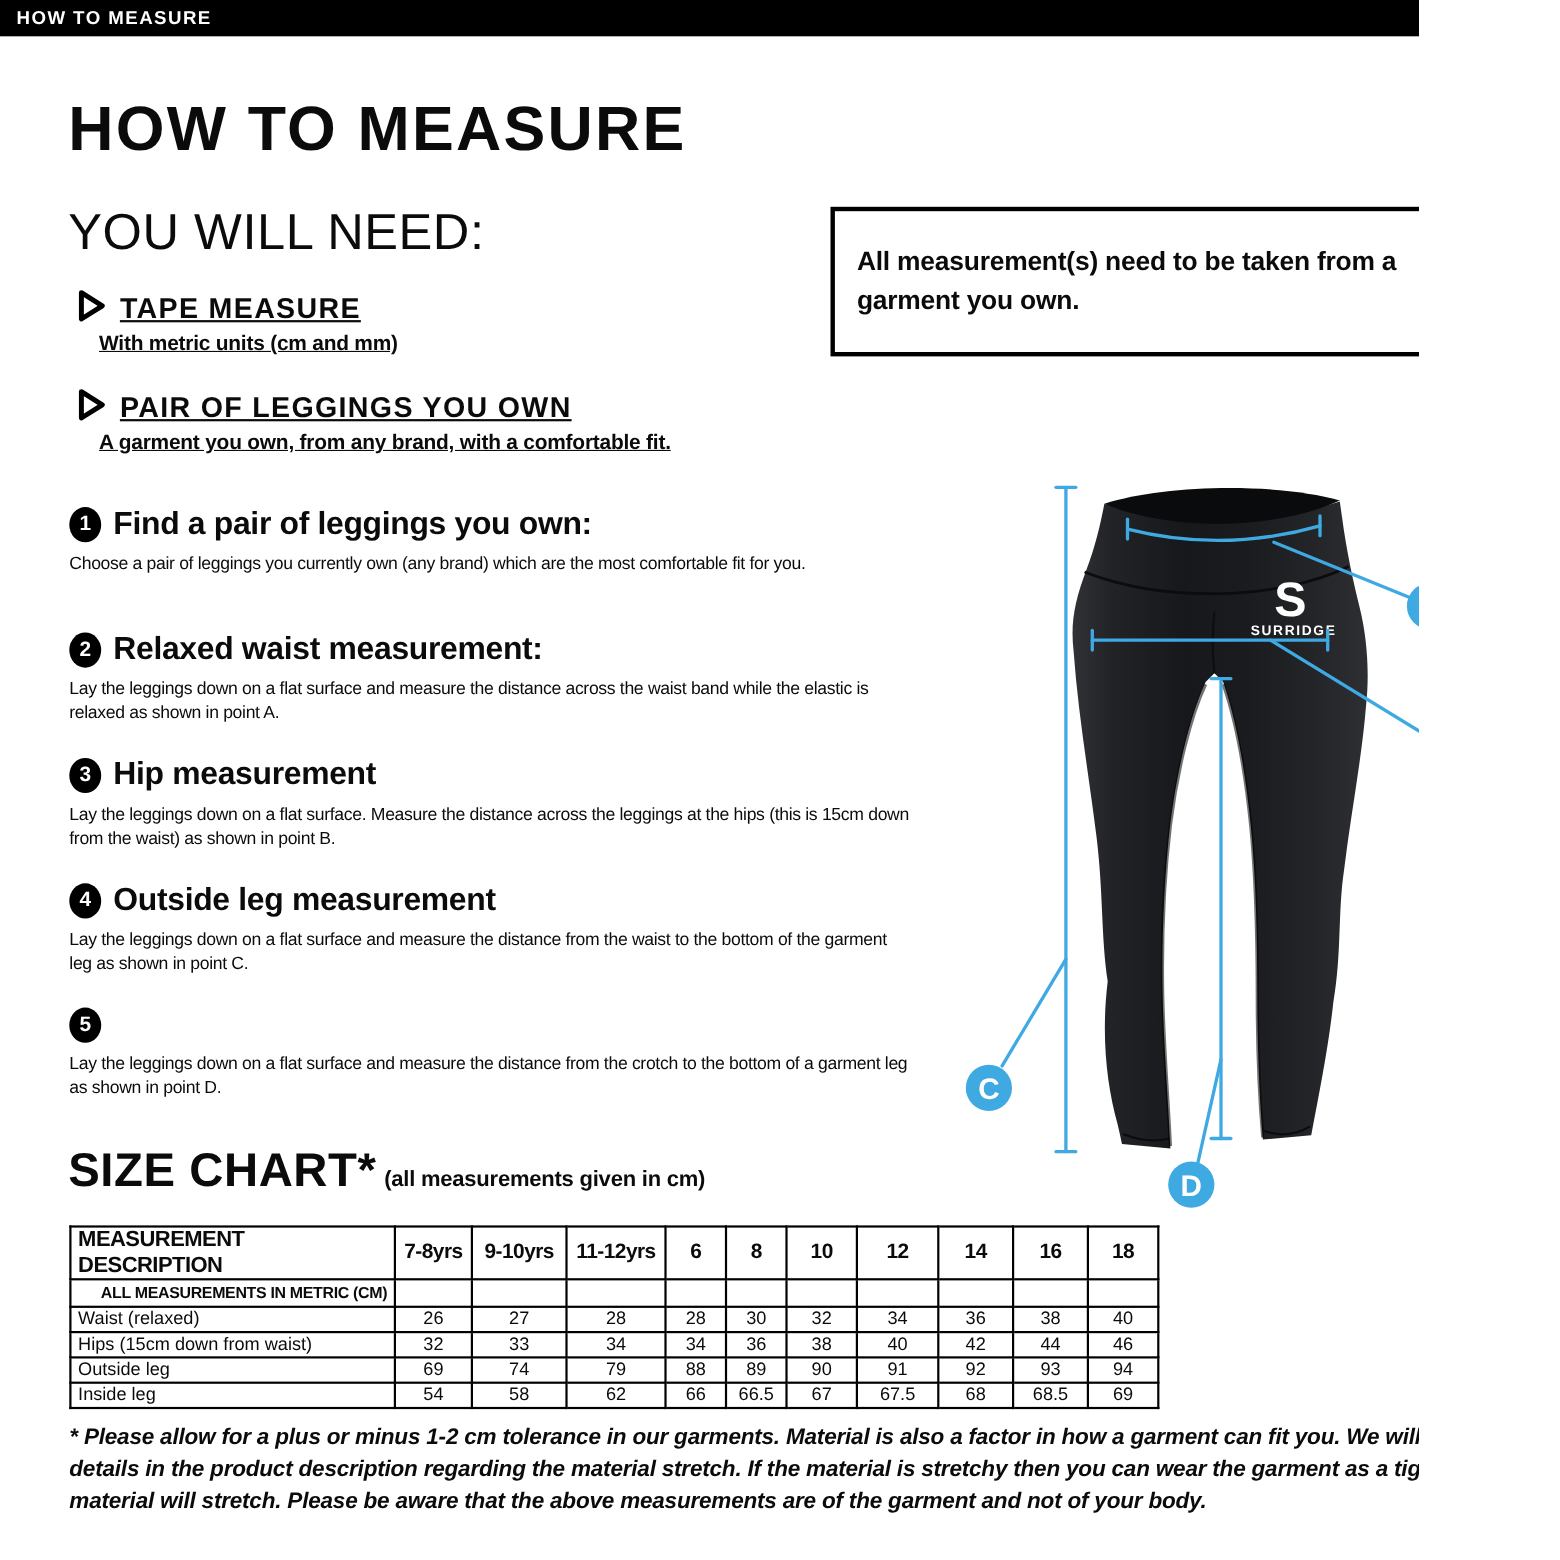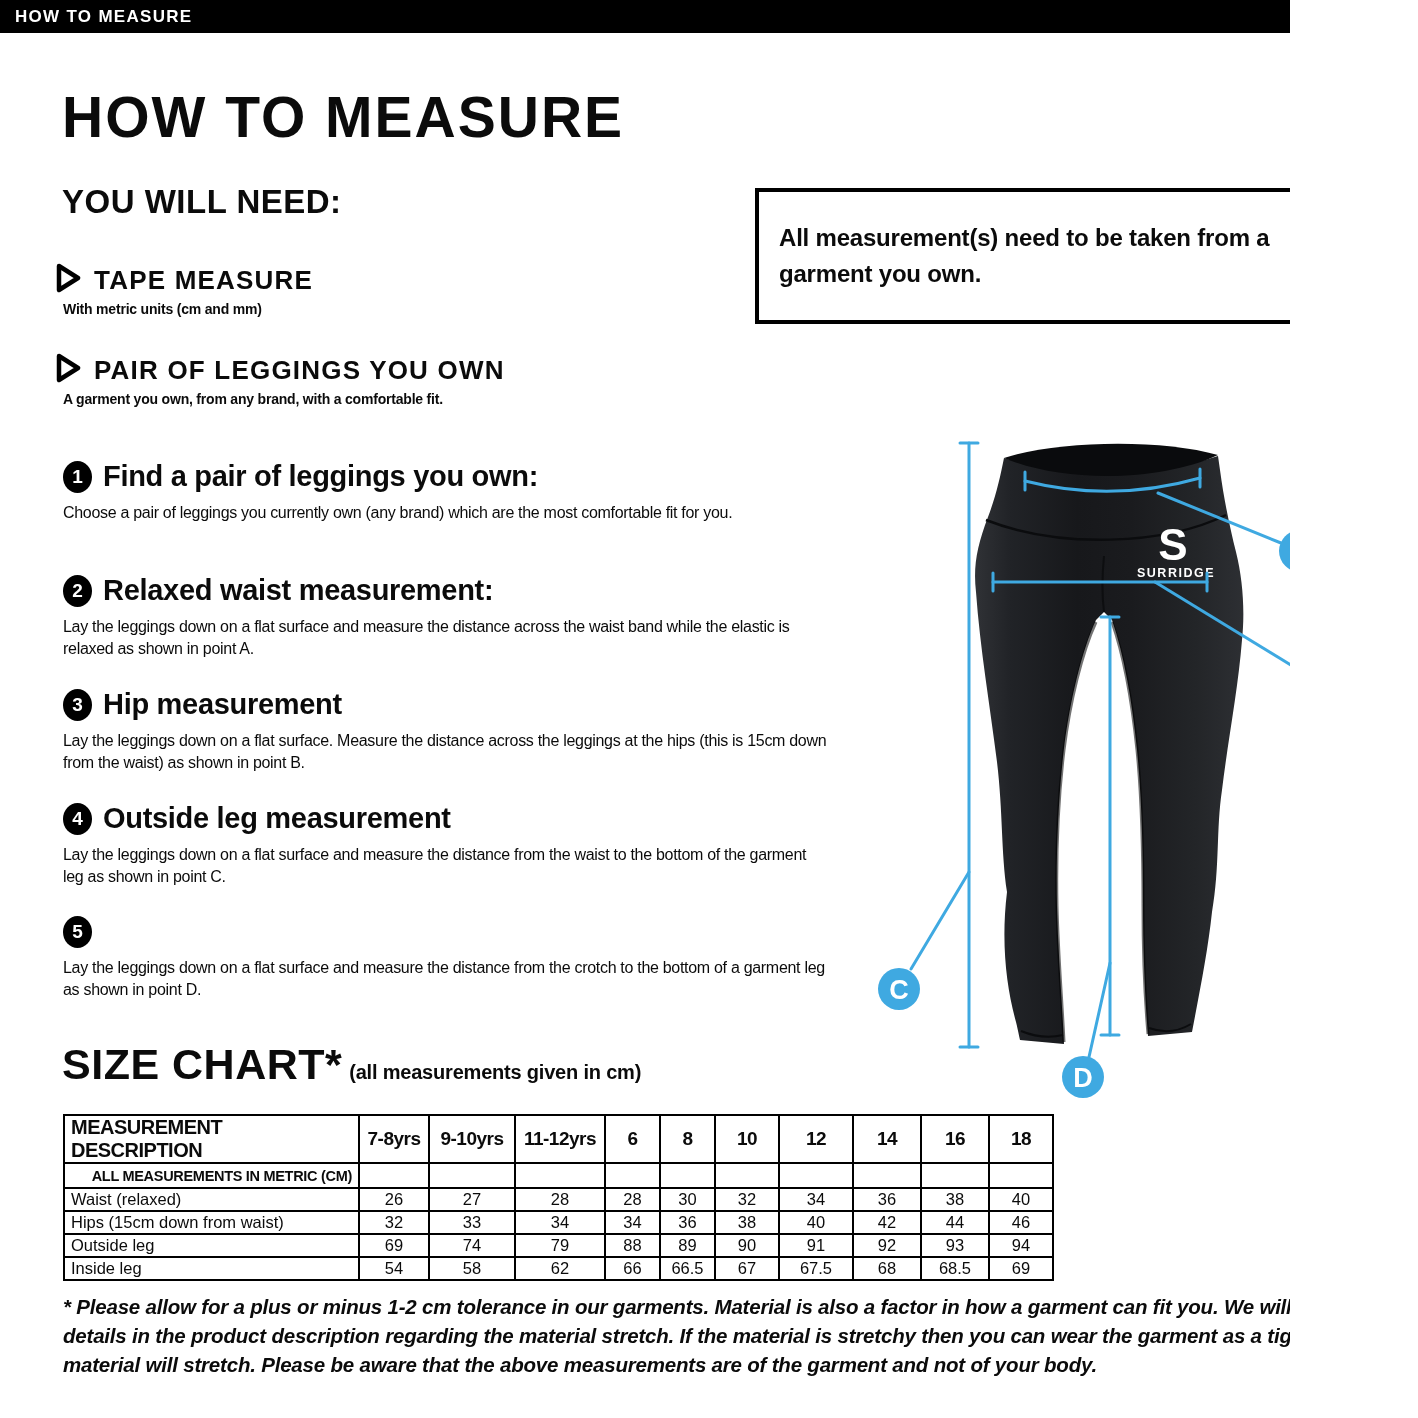--- a/index.html
+++ b/index.html
@@ -8,28 +8,28 @@
 
   
   .topbar { position:absolute; top:0; left:0; width:1418px; height:33px; background:#000; color:#fff; display:flex; align-items:center; }
   .topbar-title { font-size:17px; font-weight:bold; letter-spacing:1.3px; margin-left:15px; }
   .topbar-logo { margin-left:auto; margin-right:12px; text-align:center; line-height:1; }
   .topbar-logo .s { display:block; font-size:19px; font-weight:bold; transform:scaleY(1.15); }
   .topbar-logo .name { display:block; font-size:6.5px; font-weight:bold; letter-spacing:1px; margin-top:1px; }
 
   .page-title { position:absolute; left:62px; top:84px; margin:0; font-size:57px; font-weight:bold; letter-spacing:2px; }
 
-  .need-heading { position:absolute; left:62px; top:183px; font-size:33px; font-weight:bold; letter-spacing:0.5px; }
-
-  .need-item { position:absolute; left:55px; }
+  .need-heading { position:absolute; left:62px; top:183px; font-size:46px; font-weight:normal; letter-spacing:0.5px; }
+
+  .need-item { position:absolute; left:70px;text-decoration:underline; }
   .need-item.first { top:263px; }
   .need-item.second { top:353px; }
   .need-row { display:flex; align-items:center; gap:12px; }
   .need-label { font-size:26px; font-weight:bold; letter-spacing:1.2px; }
-  .need-desc { font-size:14px; font-weight:bold; letter-spacing:-0.2px; margin-top:4px; margin-left:8px; }
+  .need-desc { font-size:19px; font-weight:bold; letter-spacing:-0.2px; margin-top:4px; margin-left:20px; }
 
   .note-box { position:absolute; left:755px; top:188px; width:558px; border:4px solid #000; padding:28px 20px; font-size:24px; font-weight:bold; line-height:1.5; letter-spacing:-0.2px; }
 
   .step { position:absolute; left:63px; width:790px; }
   .step-head { display:flex; align-items:center; gap:11px; }
   .step-num { flex:0 0 auto; width:29px; height:32px; background:#000; color:#fff; border-radius:50%; display:flex; align-items:center; justify-content:center; font-size:19px; font-weight:bold; }
   .step-title { font-size:29px; font-weight:bold; letter-spacing:-0.3px; white-space:nowrap; }
   .step-body { margin-top:9px; font-size:16px; font-weight:normal; line-height:1.4; letter-spacing:-0.3px; max-width:765px; }
 
   .diagram { position:absolute; left:850px; top:420px; width:568px; height:700px; }

